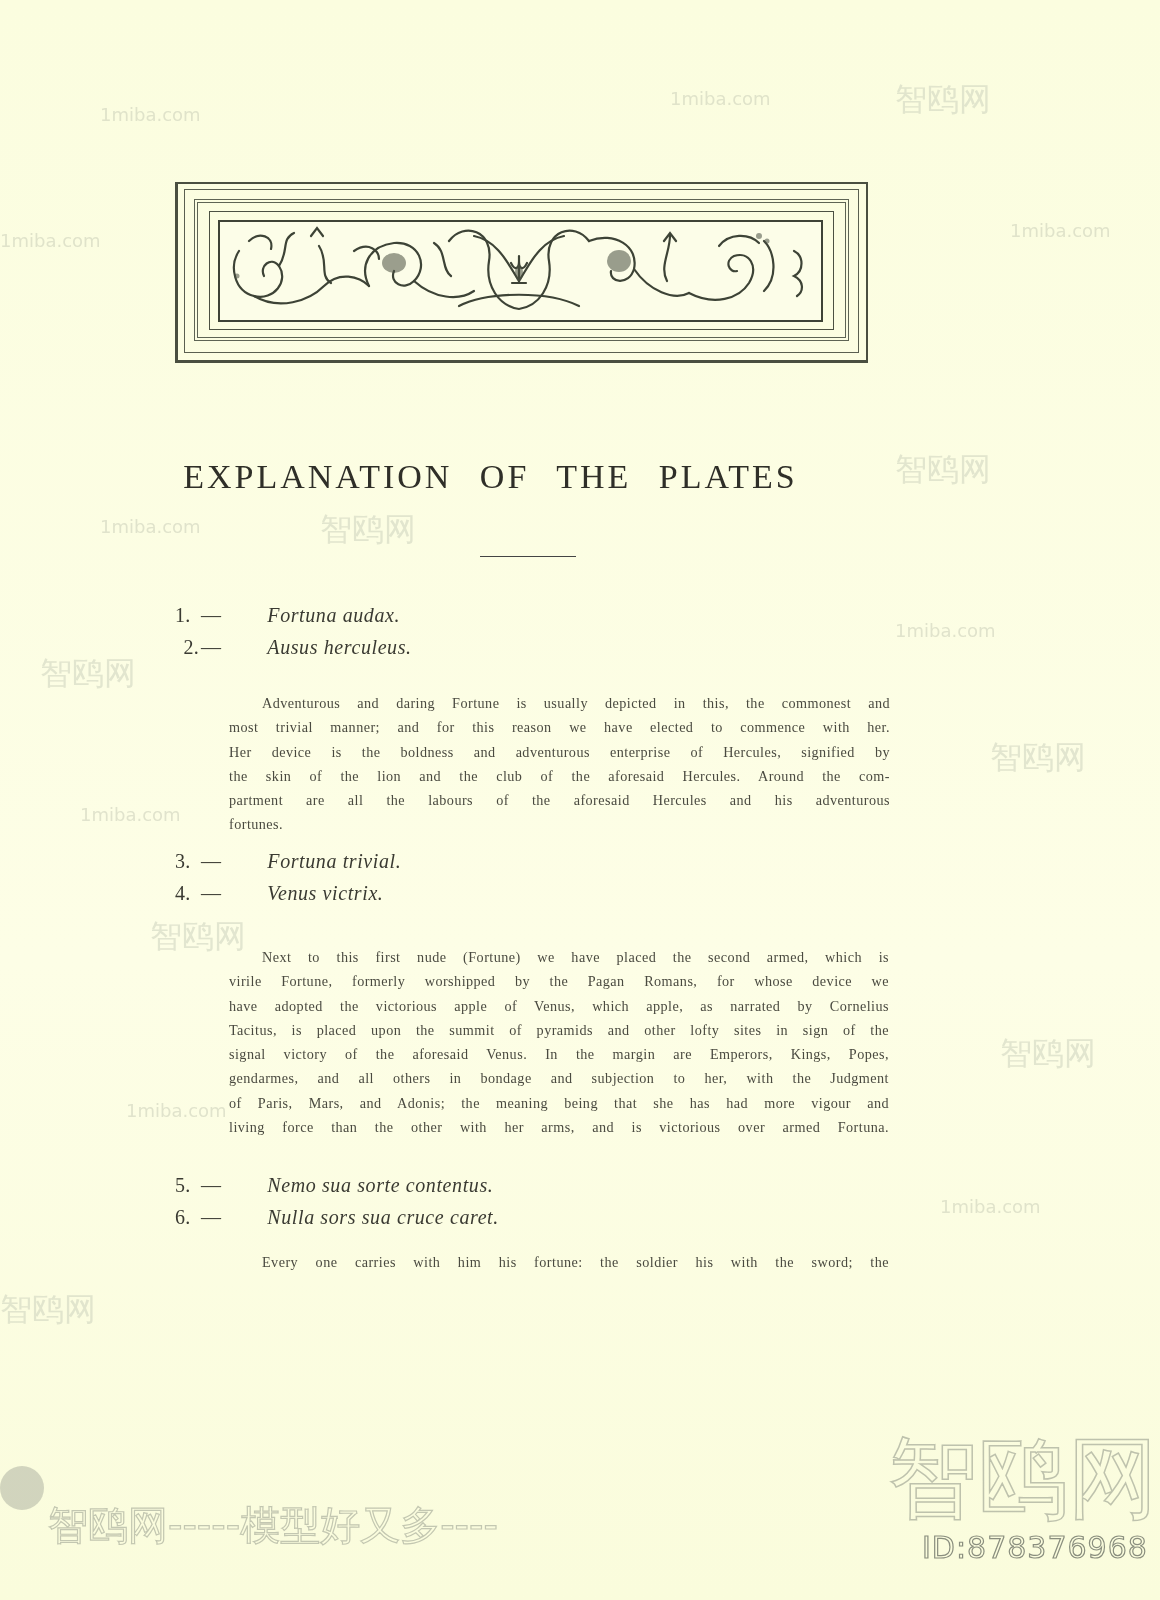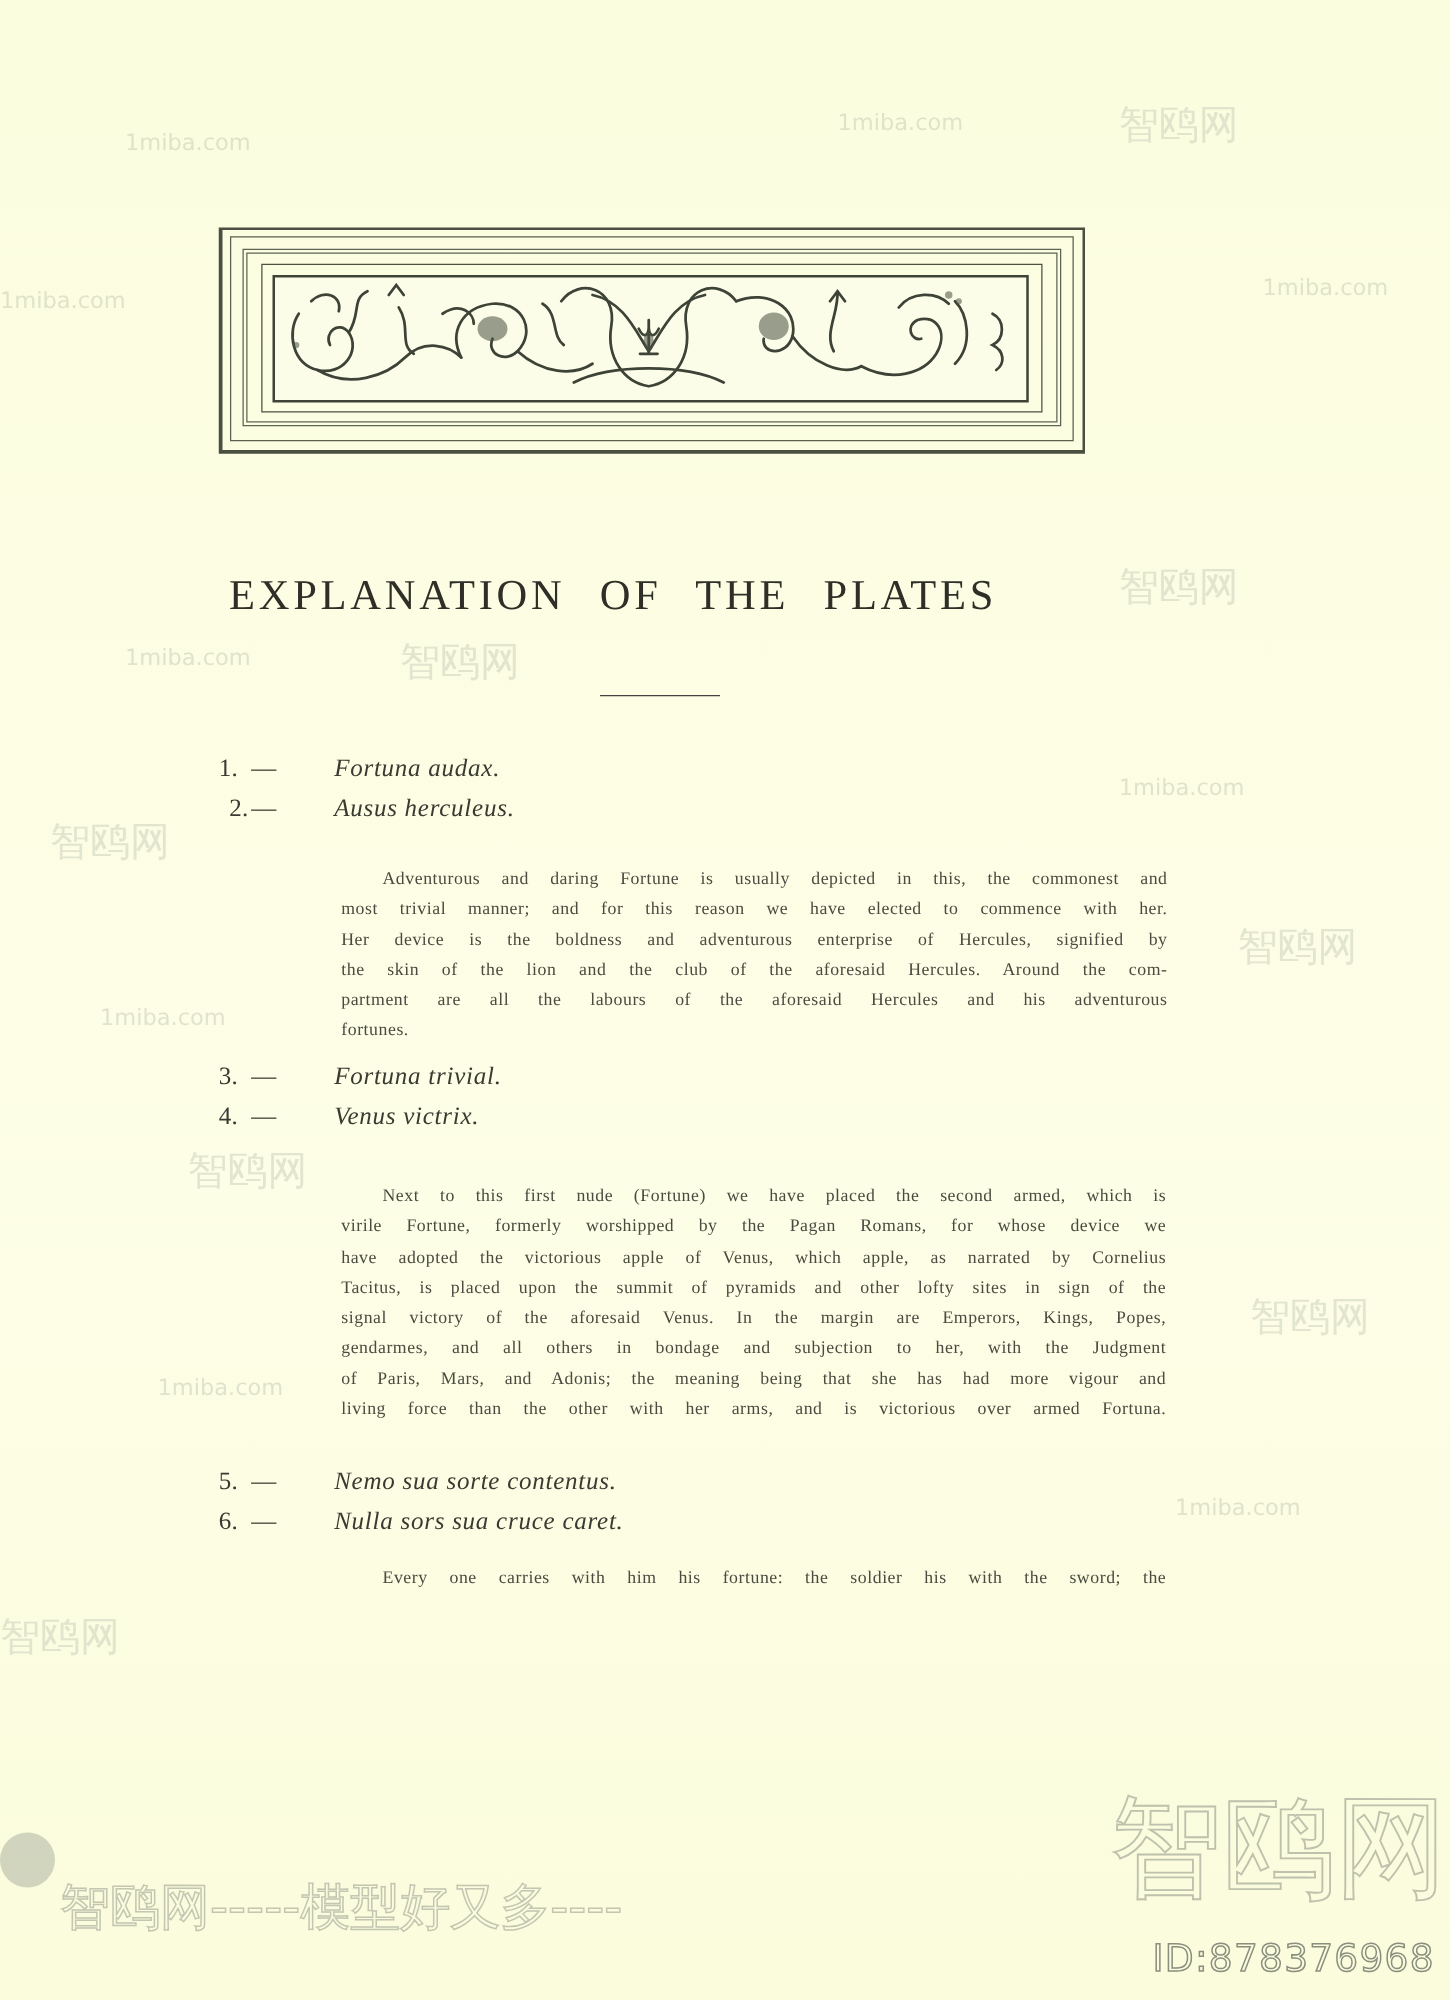--- a/index.html
+++ b/index.html
@@ -32,32 +32,32 @@
     position:absolute; left:175px; font-size:20px; color:#3a3a32;
     white-space:nowrap; letter-spacing:0.3px;
   }
   .heading .num { font-style:normal; display:inline-block; width:24px; }
   .heading .dash { font-style:normal; margin:0 8px 0 2px; }
   .heading .lat { font-style:italic; letter-spacing:0.6px;margin-left:38px; }
 
   .para {
     position:absolute; left:229px; width:660px;
     font-size:14.2px; line-height:24.3px; color:#4a4a40;
-    text-align:justify; letter-spacing:0.45px;margin-left:44px;
+    text-align:justify; letter-spacing:0.45px;
   }
   .para .line { display:block; text-align:justify; text-align-last:justify; white-space:nowrap; }
   .para .line.first { padding-left:33px; }
   .para .line.last { text-align-last:left; }
 
   
   .wm { position:absolute; color:rgba(190,195,175,0.45); font-family:"DejaVu Sans", sans-serif; white-space:nowrap; pointer-events:none; }
   .wm.small { font-size:18px; }
   .wm.cn { font-size:32px; color:rgba(200,205,185,0.5); }
   .wm.big { font-size:90px; color:transparent; -webkit-text-stroke:1.5px rgba(150,155,140,0.6); }
-  .wm.id { font-size:30px; color:transparent; -webkit-text-stroke:1.2px rgba(90,95,85,0.7); letter-spacing:1px;margin-top:20px; }
+  .wm.id { font-size:30px; color:transparent; -webkit-text-stroke:1.2px rgba(90,95,85,0.7); letter-spacing:1px; }
   .wm.slogan { font-size:40px; color:transparent; -webkit-text-stroke:1.2px rgba(150,155,140,0.55); }
   .wm-logo { position:absolute; left:0; top:1466px; width:44px; height:44px; border-radius:50%; background:rgba(160,165,150,0.45); }
 </style>
 </head>
 <body>
 
 <div class="page">
 
   <div class="frame">
     <div class="r r1"></div>

